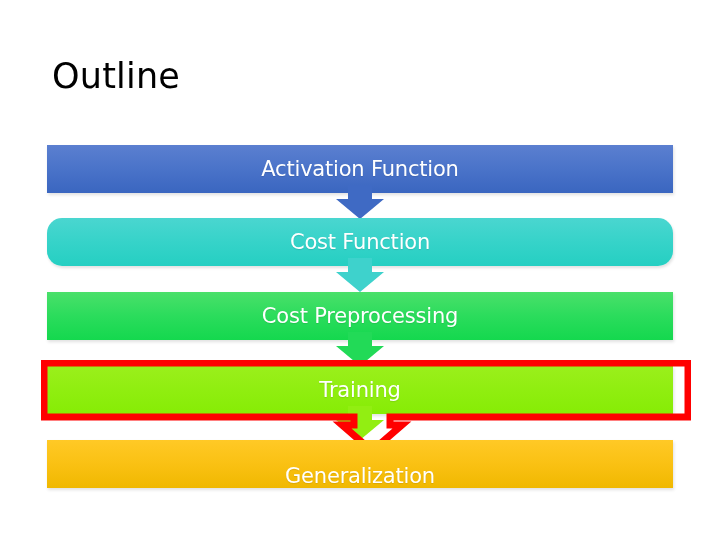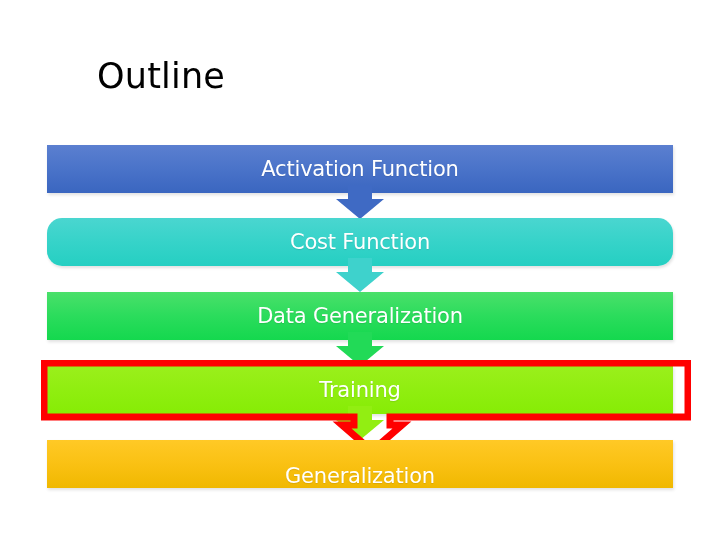--- a/index.html
+++ b/index.html
@@ -27,21 +27,20 @@
     position: absolute;
     left: 52px;
     top: 54px;
     font-size: 35px;
     line-height: 44px;
     color: #000000;
     font-family: "DejaVu Sans", sans-serif;
     font-weight: 400;
     letter-spacing: 0.2px;
     white-space: nowrap;
-    margin-left: 45px;
   }
 
   
   #chain {
     position: absolute;
     left: 0;
     top: 140px;
     width: 688px;
     height: 360px;
   }
@@ -125,21 +124,21 @@
       </div>
       <div class="arrow">
         <svg viewBox="0 0 48 36" xmlns="http://www.w3.org/2000/svg">
           <polygon points="12,0 36,0 36,14 48,14 24,34 0,14 12,14" fill="#3ed2cc"></polygon>
         </svg>
       </div>
     </div>
 
     <div class="stage" style="top:152px;">
       <div class="band" style="background:linear-gradient(to bottom,#4ae06a 0%,#2bdc5c 50%,#14d84e 100%);">
-        <span class="band-label">Data Generalization</span>
+        <span class="band-label">Cost Preprocessing</span>
       </div>
       <div class="arrow">
         <svg viewBox="0 0 48 36" xmlns="http://www.w3.org/2000/svg">
           <polygon points="12,0 36,0 36,14 48,14 24,34 0,14 12,14" fill="#22da57"></polygon>
         </svg>
       </div>
     </div>
 
     <div class="stage" style="top:226px;">
       <div class="band" style="background:linear-gradient(to bottom,#9bef1c 0%,#90ee10 50%,#86ec05 100%);">

